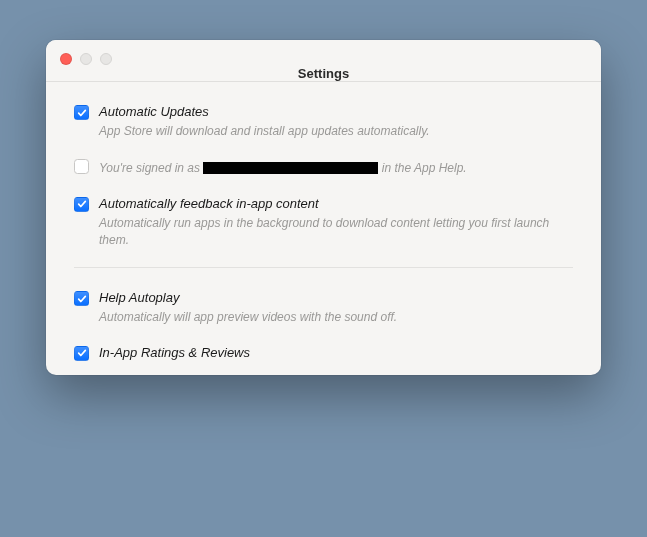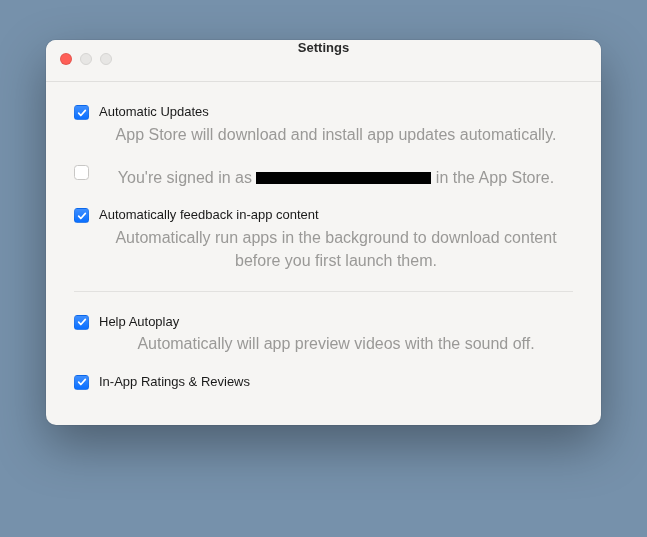--- a/index.html
+++ b/index.html
@@ -20,21 +20,21 @@
     .window {
       width: 555px;
       background: #f6f5f3;
       border-radius: 10px;
       box-shadow: 0 20px 50px rgba(0,0,0,0.35), 0 0 0 1px rgba(0,0,0,0.05);
       overflow: hidden;
     }
     .titlebar {
       height: 42px;
       display: flex;
-      align-items: flex-start;
+      align-items: flex-end;
       position: relative;
       border-bottom: 1px solid #e0dfdd;
       background: #f6f5f3;
     }
     .traffic-lights {
       display: flex;
       gap: 8px;
       position: absolute;
       left: 14px;
       top: 13px;
@@ -52,21 +52,22 @@
       background: #e7e6e4;
       border: 0.5px solid #d6d5d3;
     }
     .title {
       margin: 0 auto;
       font-size: 13px;
       font-weight: 700;
       color: #2b2b2b;
     }
     .content {
-      padding: 22px 28px 34px 28px;
+      padding: 22px 28px 13px 28px;
+      font-style: italic;
     }
     .setting-row {
       display: flex;
       align-items: flex-start;
       gap: 10px;
       margin-bottom: 18px;
     }
     .setting-row:last-child {
       margin-bottom: 0;
     }
@@ -95,25 +96,24 @@
     }
     .setting-text {
       flex: 1;
     }
     .setting-label {
       font-size: 13px;
       color: #1a1a1a;
       line-height: 1.3;
     }
     .setting-desc {
-      font-size: 16px;
+      font-size: 12px;
       color: #9a9997;
       line-height: 1.45;
       margin-top: 2px;
-      text-align: center;
     }
     .divider {
       height: 1px;
       background: #e2e1df;
       margin: 6px 0 22px 0;
     }
     .redacted {
       display: inline-block;
       background: #000;
       width: 175px;
@@ -147,34 +147,34 @@
       <div class="setting-text">
         <div class="setting-label">Automatic Updates</div>
         <div class="setting-desc">App Store will download and install app updates automatically.</div>
       </div>
     </div>
 
     <div class="setting-row">
       <div class="checkbox unchecked"></div>
       <div class="setting-text">
         <div class="setting-desc">
-          <span>You're signed in as </span><span class="redacted"></span><span> in the App Store.</span>
+          <span>You're signed in as </span><span class="redacted"></span><span> in the App Help.</span>
         </div>
       </div>
     </div>
 
     <div class="setting-row">
       <div class="checkbox checked">
         <svg viewBox="0 0 12 12">
             <path d="M2 6.2 L4.6 9 L10 2.8" stroke="#fff" stroke-width="2" fill="none" stroke-linecap="round" stroke-linejoin="round"></path>
           </svg>
       </div>
       <div class="setting-text">
         <div class="setting-label">Automatically feedback in-app content</div>
-        <div class="setting-desc">Automatically run apps in the background to download content before you first launch them.</div>
+        <div class="setting-desc">Automatically run apps in the background to download content letting you first launch them.</div>
       </div>
     </div>
 
     <div class="divider"></div>
 
     <div class="setting-row">
       <div class="checkbox checked">
         <svg viewBox="0 0 12 12">
             <path d="M2 6.2 L4.6 9 L10 2.8" stroke="#fff" stroke-width="2" fill="none" stroke-linecap="round" stroke-linejoin="round"></path>
           </svg>

